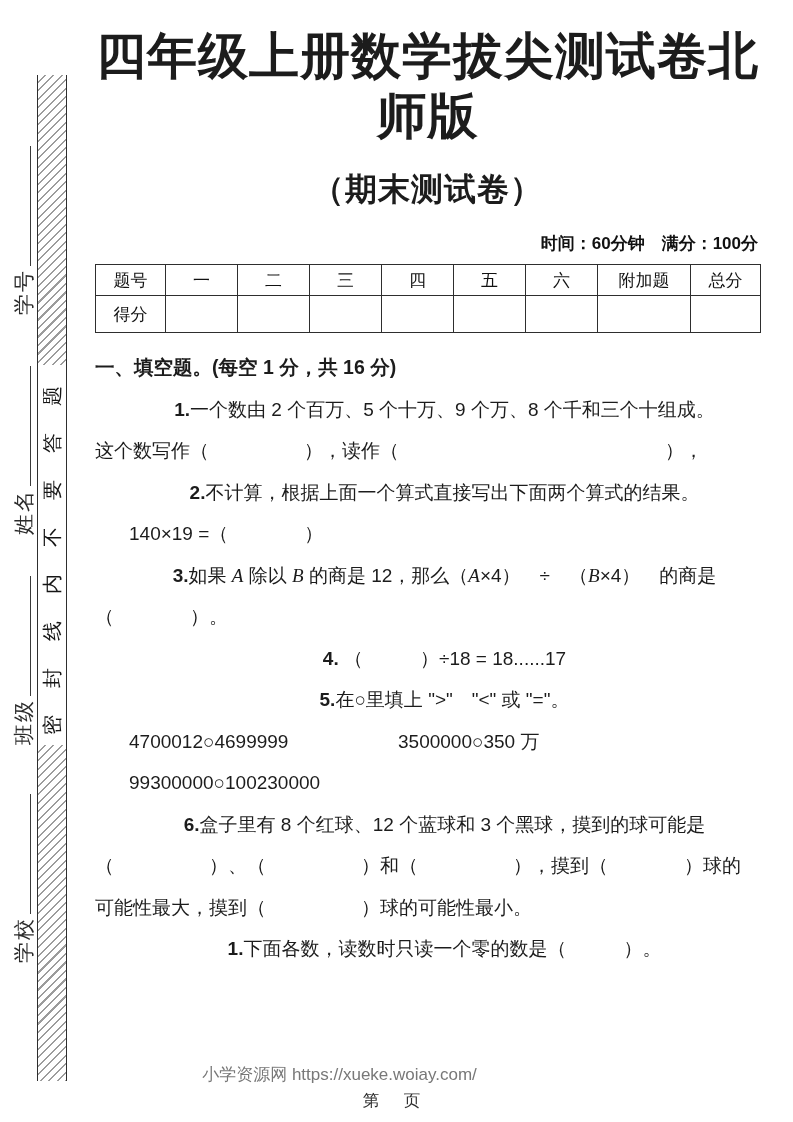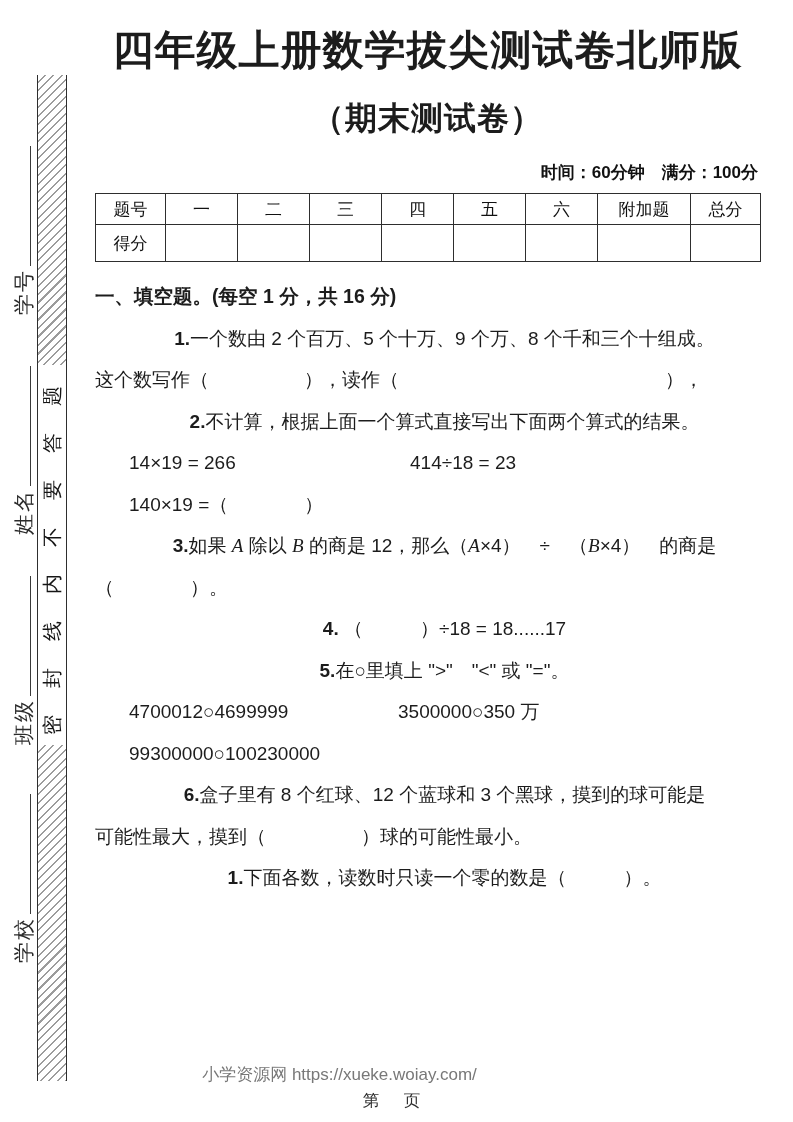--- a/index.html
+++ b/index.html
@@ -61,21 +61,21 @@
     line-height:27px;
     letter-spacing:27px;
     padding-left:10px;
     white-space:nowrap;
     color:#151515;
   }
 
   
   main { position:absolute; left:95px; top:0; width:665px; }
   .title {
-    font-size:41px; font-weight:bold; text-align:center;
+    font-size:50px; font-weight:bold; text-align:center;
     margin-top:26px; line-height:1.2; letter-spacing:1px;
   }
   .subtitle {
     font-size:32px; font-weight:bold; text-align:center;
     margin-top:22px; letter-spacing:1px;
   }
   .meta {
     text-align:right; font-size:17px; font-weight:600;
     margin-top:20px; padding-right:2px; color:#111;
   }
@@ -185,33 +185,33 @@
     </tbody>
       </table>
 
     <div class="content">
       <p class="sec">一、填空题。(每空 1 分，共 16 分)</p>
 
       <p class="q indent"><b>1.</b><span>一个数由 2 个百万、5 个十万、9 个万、8 个千和三个十组成。</span></p>
       <p>这个数写作（　　　　　），读作（　　　　　　　　　　　　　　），</p>
 
       <p class="q indent"><b>2.</b><span>不计算，根据上面一个算式直接写出下面两个算式的结果。</span></p>
-      <p class="row2"><span class="cl">14×19 = 266</span><span class="cr">414÷18 = 23</span></p>
       <p class="row2"><span class="cl">140×19 =（　　　　）</span></p>
 
       <p class="q indent"><b>3.</b><span>如果 </span><i>A</i><span> 除以 </span><i>B</i><span> 的商是 12，那么（</span><i>A</i><span>×4）　÷　（</span><i>B</i><span>×4）　的商是</span></p>
       <p>（　　　　）。</p>
 
       <p class="q indent"><b>4.</b> <span>（　　　）÷18 = 18......17</span></p>
 
       <p class="q indent"><b>5.</b><span>在○里填上 "&gt;"　"&lt;" 或 "="。</span></p>
       <p class="row2"><span class="cl">4700012○4699999</span><span class="cr2">3500000○350 万</span></p>
       <p class="row2"><span class="cl">99300000○100230000</span></p>
 
       <p class="q indent"><b>6.</b><span>盒子里有 8 个红球、12 个蓝球和 3 个黑球，摸到的球可能是</span></p>
+      <p>（　　　　　）、（　　　　　）和（　　　　　），摸到（　　　　）球的</p>
       <p>可能性最大，摸到（　　　　　）球的可能性最小。</p>
 
       <p class="q indent"><b>1.</b><span>下面各数，读数时只读一个零的数是（　　　）。</span></p>
     </div>
   </main>
 
   <div class="footer-site">小学资源网 https://xueke.woiay.com/</div>
   <div class="footer-page">第 页</div>
 
 </div>

